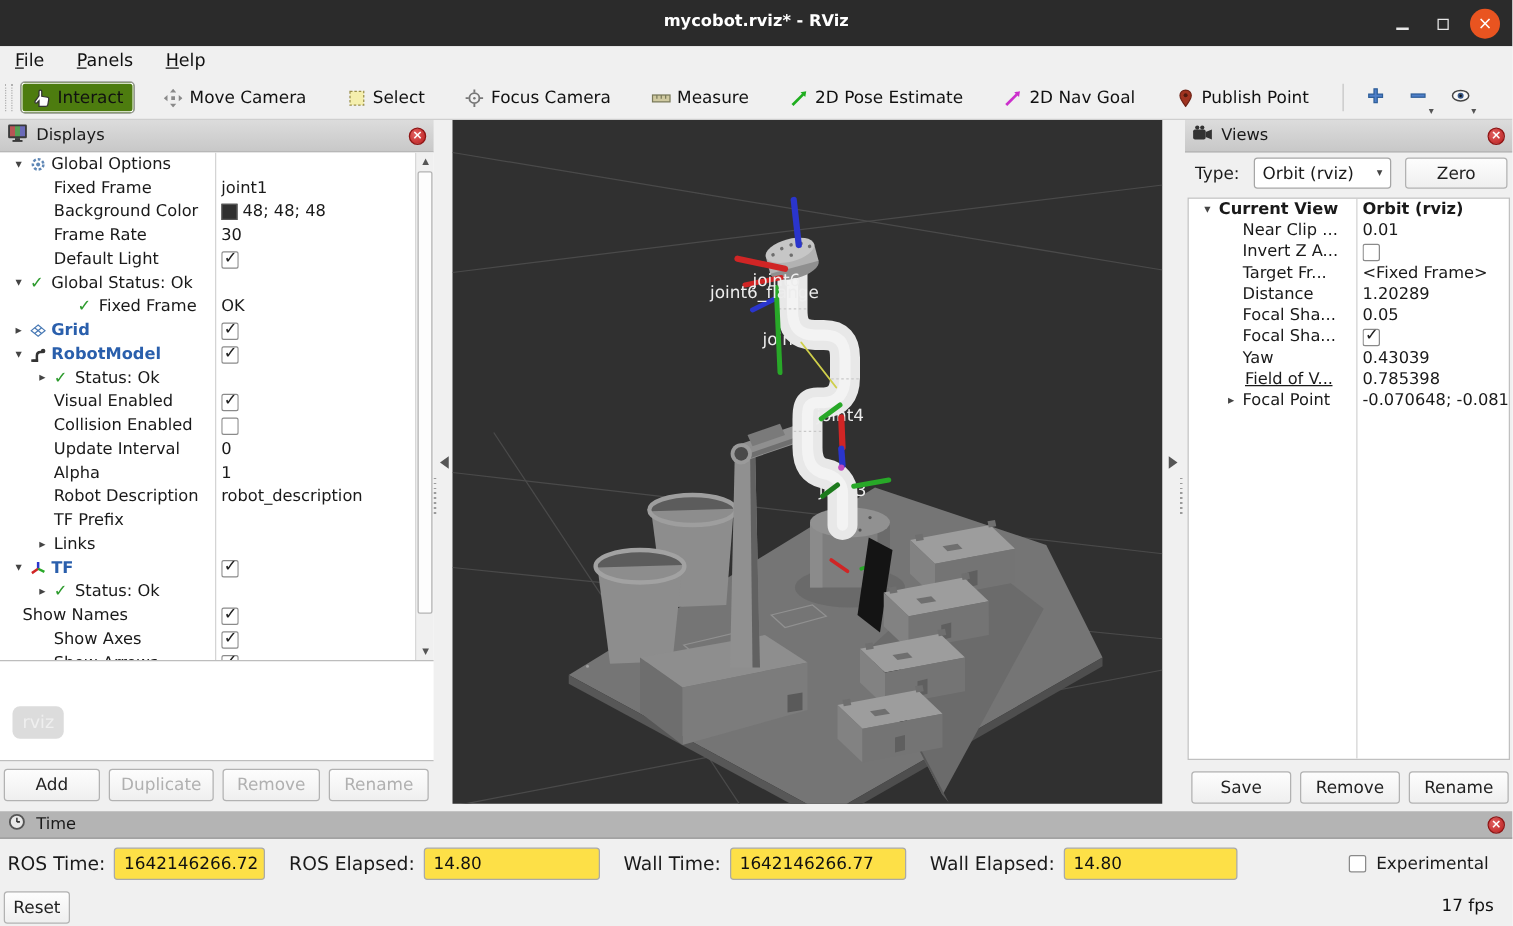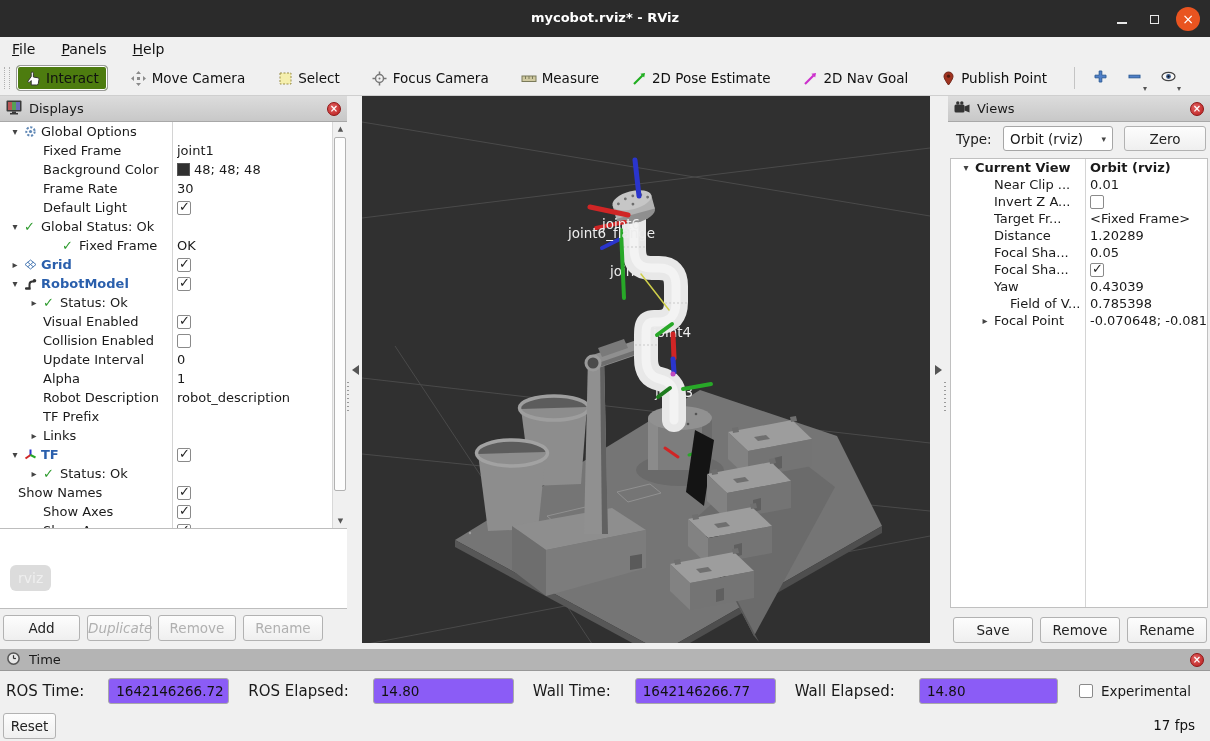--- a/index.html
+++ b/index.html
@@ -56,21 +56,21 @@
   .cb { display:inline-block; width:14px; height:14px; background:#fff; border:1px solid #8a8a8a; border-radius:2px; position:relative; flex:none; }
   .cb.checked::after { content:"✓"; position:absolute; left:1px; top:-3px; font-size:13px; font-weight:bold; color:#222; }
   .swatch { display:inline-block; width:13px; height:13px; background:#303030; border:1px solid #555; flex:none; }
   .vscroll { position:absolute; right:0; top:0; width:15px; height:100%; background:#f0f0f0; border-left:1px solid #d8d8d8; }
   .vs-arrow { position:absolute; left:0; width:15px; height:14px; font-size:7px; color:#555; text-align:center; line-height:14px; }
   .vs-thumb { position:absolute; left:1px; width:12px; background:#fdfdfd; border:1px solid #b2b2b2; border-radius:2px; }
   .help-box { position:absolute; left:0; top:432px; width:347px; height:81px; background:#fff; border-top:1px solid #bdbdbd; border-bottom:1px solid #bdbdbd; }
   .rviz-chip { position:absolute; left:10px; top:36px; padding:5px 8px; background:#dcdcdc; border-radius:6px; color:#efefef; font-size:14px; }
   .disp-btns { position:absolute; left:0; top:519px; width:347px; height:27px; display:flex; gap:7px; padding-left:3px; }
   .disp-btns .btn { height:26px; }
-  .disp-btns .btn:nth-child(1){ width:77px; } .disp-btns .btn:nth-child(2){ width:64px;font-style:italic; }
+  .disp-btns .btn:nth-child(1){ width:77px; } .disp-btns .btn:nth-child(2){ width:84px; }
   .disp-btns .btn:nth-child(3){ width:78px; } .disp-btns .btn:nth-child(4){ width:80px; }
 
   
   .splitter { position:absolute; top:96px; height:553px; background:#f0f0f0; }
   .splitter.left { left:347px; width:15px; }
   .splitter.right { left:930px; width:18px; }
   .sp-tri { position:absolute; width:0; height:0; border-top:5px solid transparent; border-bottom:5px solid transparent; }
   .sp-tri.l { top:269px; left:5px; border-right:7px solid #555; }
   .sp-tri.r { top:269px; left:5px; border-left:7px solid #555; }
   .sp-dots { position:absolute; width:2px; height:30px; background-image:repeating-linear-gradient(#9a9a9a 0 1px, transparent 1px 4px); }
@@ -90,21 +90,21 @@
   .views-tree .trow { height:17px; }
   .views-tree .tval { height:17px; }
   .views-btns { position:absolute; left:0; top:521px; width:262px; display:flex; gap:7px; padding-left:5px; }
   .views-btns .btn { width:80px; height:26px; }
 
   
   .timepanel { position:absolute; left:0; top:649px; width:1210px; height:92px; background:#f0f0f0; }
   .time-header { position:absolute; left:0; top:0; width:1210px; height:22px; background:var(--time-header-bg,#b4b4b4); border-bottom:1px solid #989898; display:flex; align-items:center; gap:8px; padding:0 6px; }
   .time-fields { position:absolute; left:6px; top:29px; height:26px; display:flex; align-items:center; }
   .tf-label { font-size:15px; margin-right:7px; }
-  .tf-input { height:26px; border:1px solid #a9a9a9; border-radius:3px; background:#8b5cf6; padding-left:7px; font-size:13.5px; font-family:inherit; color:#111; margin-right:19px;margin-left:17px; }
+  .tf-input { height:26px; border:1px solid #a9a9a9; border-radius:3px; background:#fde047; padding-left:7px; font-size:13.5px; font-family:inherit; color:#111; margin-right:19px; }
   .experimental { position:absolute; right:19px; top:34px; display:flex; align-items:center; gap:8px; font-size:13.5px; }
   .reset-btn { position:absolute; left:3px; top:64px; width:53px; height:26px; }
   .fps { position:absolute; right:15px; top:68px; font-size:13.5px; color:#111; }
 </style>
 </head>
 <body>
 
 <div id="app">
 
   <div class="titlebar">
@@ -680,21 +680,21 @@
             <span class="cb checked"></span>
           </span>
         </div>
         <div class="trow" style="height: 17px; padding-left: 25px;">
           <span class="exp"></span>
           <span class="tname">Yaw</span>
           <span class="tval" style="left: 139px;">
             <span>0.43039</span>
           </span>
         </div>
-        <div class="trow" style="height: 17px; padding-left: 41px;">
+        <div class="trow" style="height: 17px; padding-left: 27px; text-decoration: underline;">
           <span class="exp"></span>
           <span class="tname">Field of V...</span>
           <span class="tval" style="left: 139px;">
             <span>0.785398</span>
           </span>
         </div>
         <div class="trow" style="height: 17px; padding-left: 25px;">
           <span class="exp">▸</span>
           <span class="tname">Focal Point</span>
           <span class="tval" style="left: 139px;">

